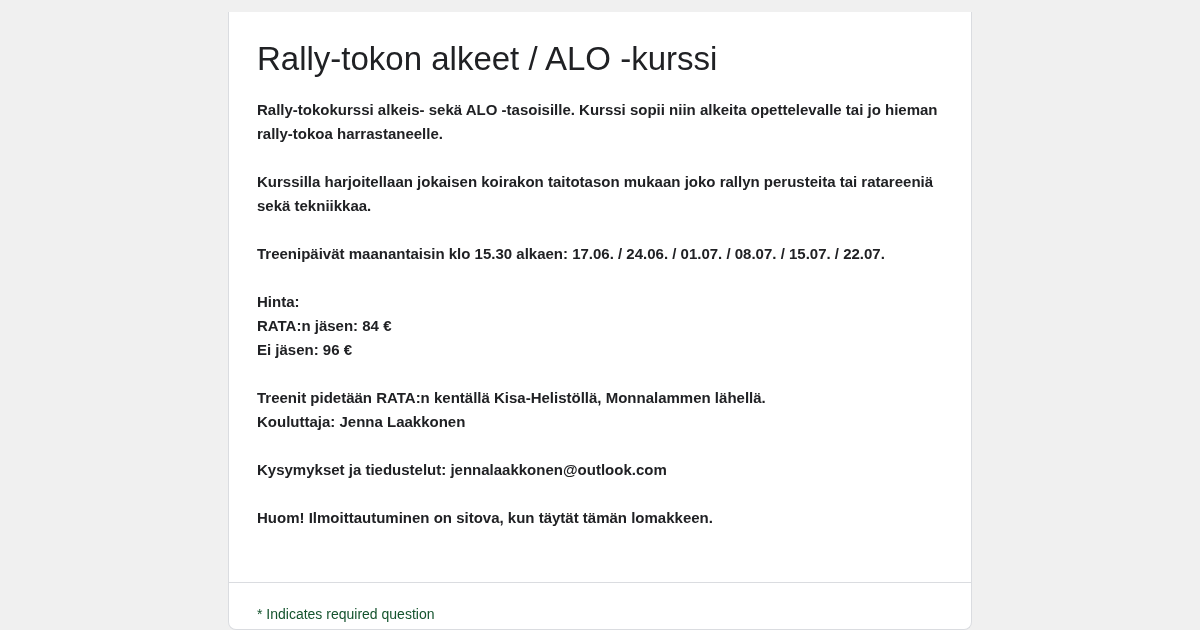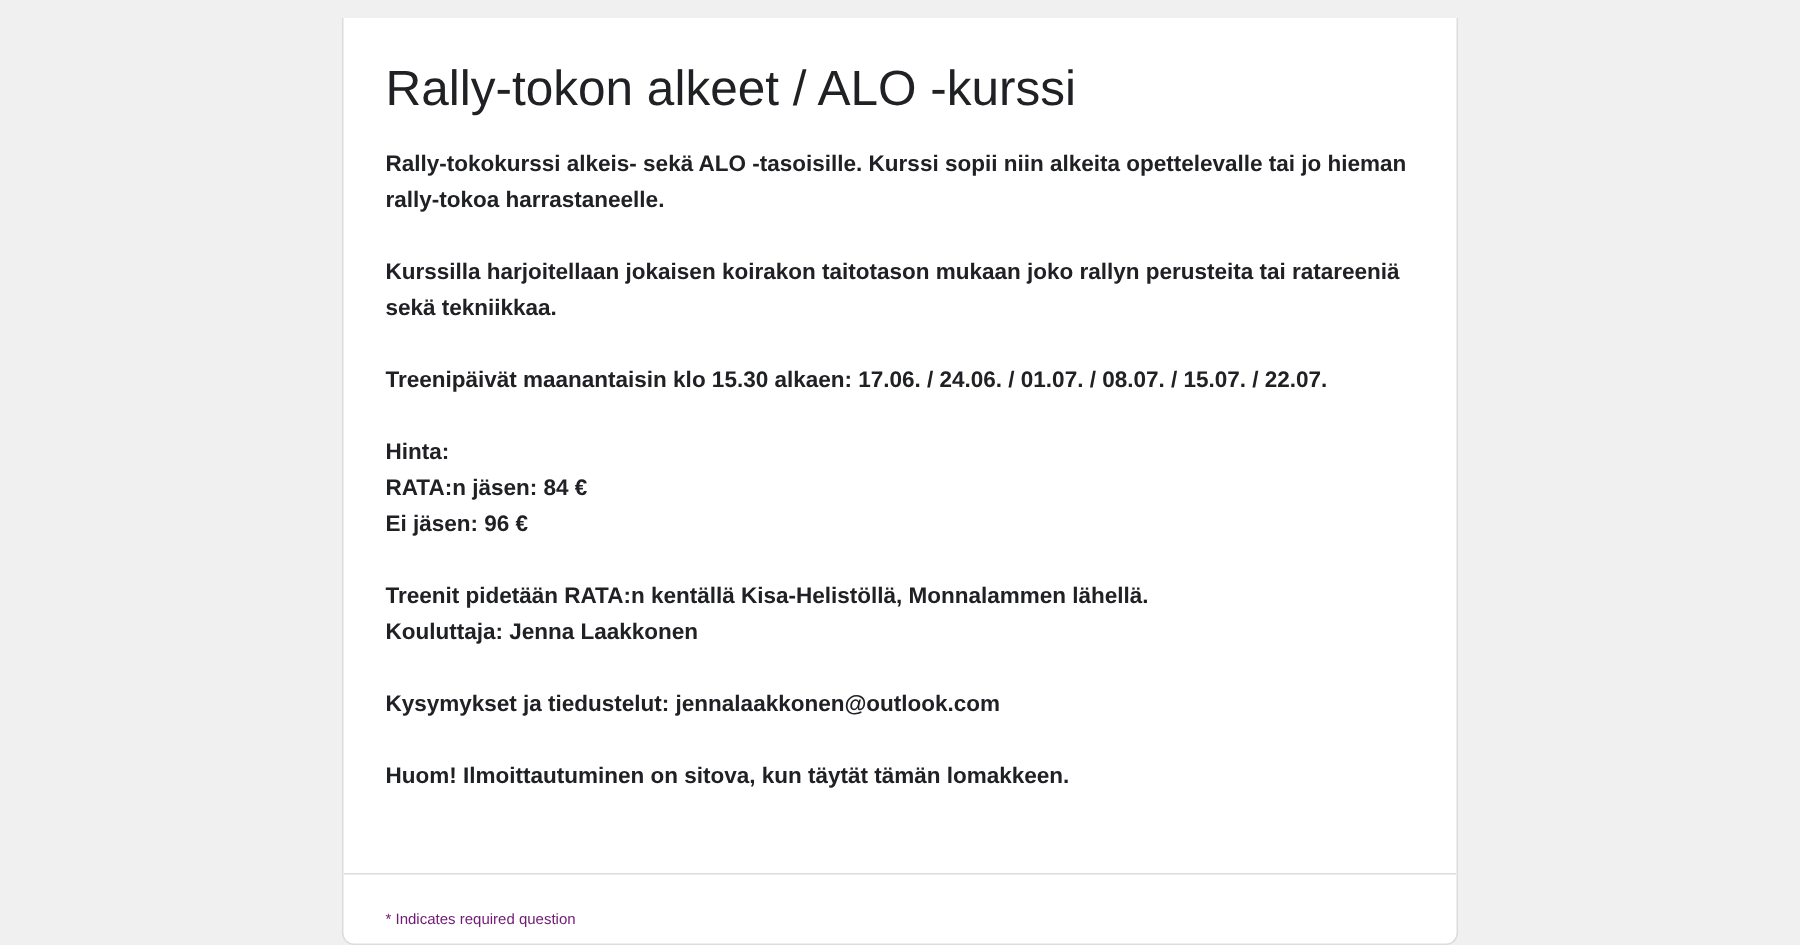--- a/index.html
+++ b/index.html
@@ -72,23 +72,23 @@
     right: 0;
     top: 570px;
     height: 1px;
     background: #dadce0;
   }
 
   .required-note {
     position: absolute;
     left: 28px;
     top: 592px;
-    font-size: 10px;
+    font-size: 14px;
     line-height: 20px;
-    color: #701a75;
+    color: #14532d;
     text-align: center;
   }
 </style>
 </head>
 <body>
 
 <div class="page">
 
   <div class="card-topbar"></div>
 

